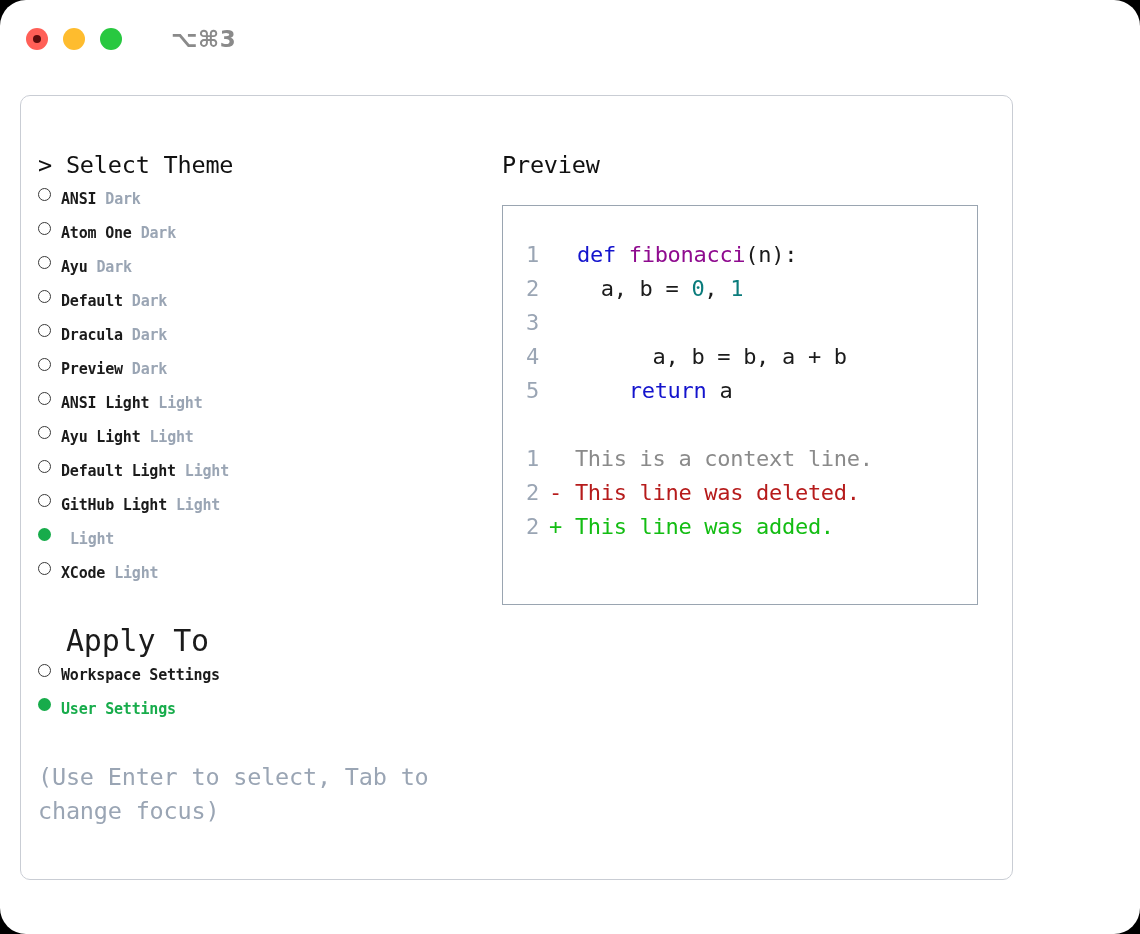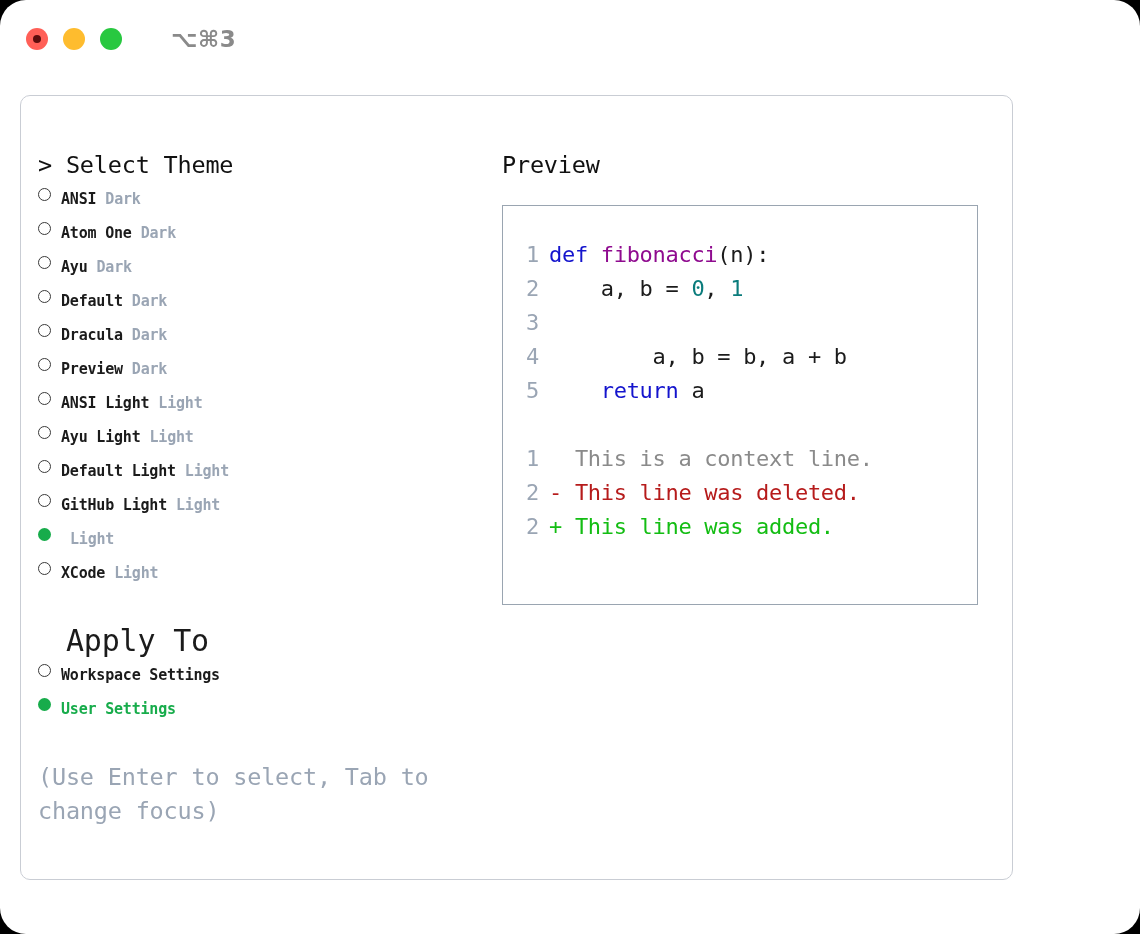--- a/index.html
+++ b/index.html
@@ -193,21 +193,21 @@
     text-align: right;
     color: #9aa5b4;
     flex: none;
     padding-right: 10px;
     box-sizing: border-box;
   }
   .code-text { color: #1b1b1b; }
 
   .blank-line { height: 34px; }
 
-  .tok-kw   { color: #1414cd; }
+  .tok-kw   { color: #1414cd; margin-left: 28px; }
   .tok-fn   { color: #8f0b8f; }
   .tok-num  { color: #0b7c7c; }
   .tok-pl   { color: #1b1b1b; }
   .tok-ctx  { color: #8a8a8a; }
   .tok-del  { color: #b61b1b; }
   .tok-add  { color: #13bd13; }
 </style>
 </head>
 <body>
 

